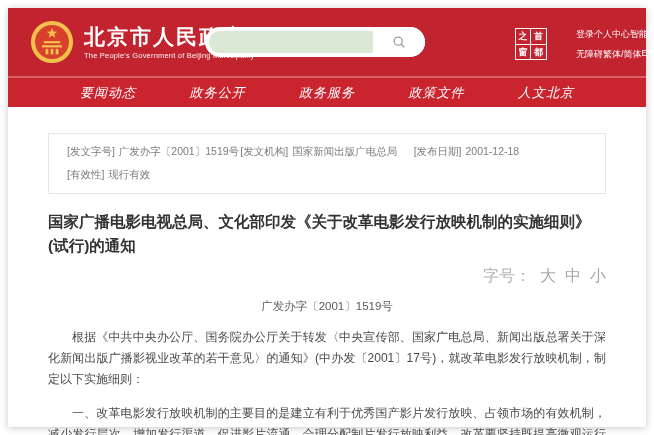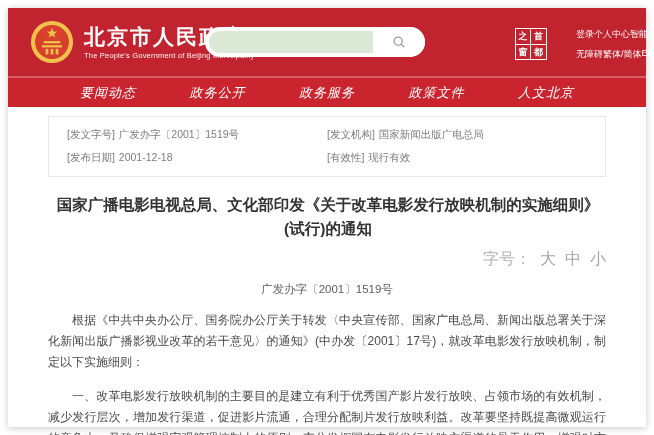--- a/index.html
+++ b/index.html
@@ -38,26 +38,26 @@
   .mainnav { height:31px; background:#ca242f; border-top:2px solid rgba(255,255,255,0.28);
              display:flex; align-items:center; justify-content:space-between; padding:0 72px;font-style:italic; }
   .mainnav a { color:#fff; font-size:13px; letter-spacing:1px; text-decoration:none; cursor:pointer; }
 
   
   .content { padding:0 40px; }
   .breadcrumb { padding-top:12px; font-size:10.5px; color:#848484; }
   .breadcrumb .sep { margin:0 6px; color:#999; }
   .breadcrumb a { color:#848484; text-decoration:none; cursor:pointer; }
 
-  .meta-box { margin-top:9px; border:1px solid #e7e7e7; display:grid;
-              grid-template-columns:1fr 1fr; padding:11px 18px; row-gap:9px; }
+  .meta-box { margin-top:26px; border:1px solid #e7e7e7; display:grid;
+              grid-template-columns:1fr 1fr 1fr; padding:11px 18px; row-gap:9px; }
   .meta-item { font-size:10.5px; color:#7d7d7d; }
   .meta-item .lab { margin-right:4px; }
 
-  .doc-title { margin:16px auto 0; width:560px; text-align:center; font-size:15.5px;
+  .doc-title { margin:16px auto 0; width:560px; text-align:left; font-size:15.5px;
                font-weight:bold; color:#333; line-height:24px; }
 
   .fontsize-row { margin-top:8px; text-align:right; font-size:16px; color:#b3b3b3; }
   .fontsize-row span.opt { margin-left:9px; color:#a6a6a6; cursor:pointer; }
 
   .doc-number { margin-top:12px; text-align:center; font-size:11.5px; color:#5c5c5c; }
 
   .content p { margin-top:13px; font-size:12px; color:#4a4a4a; line-height:21px;
                text-indent:2em; text-align:justify; }
 </style>

